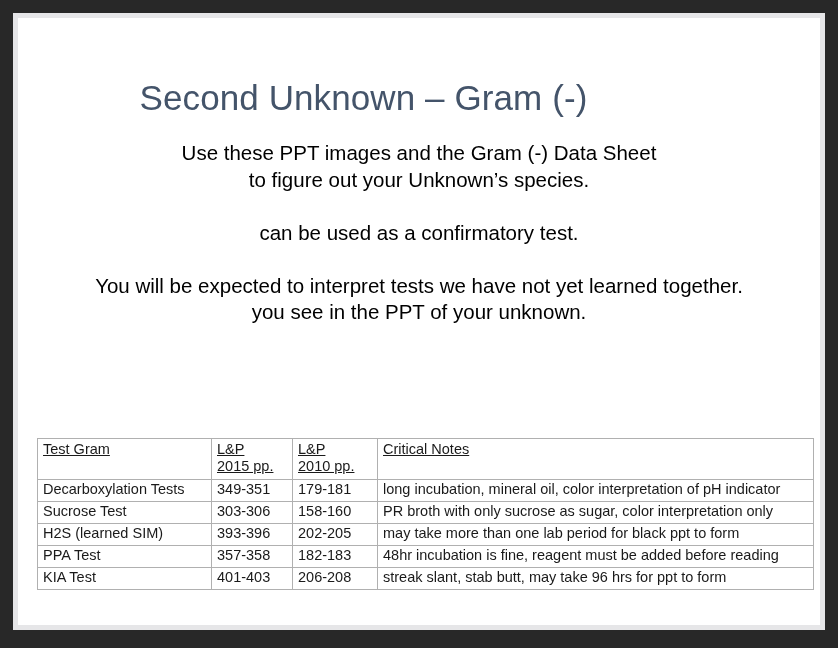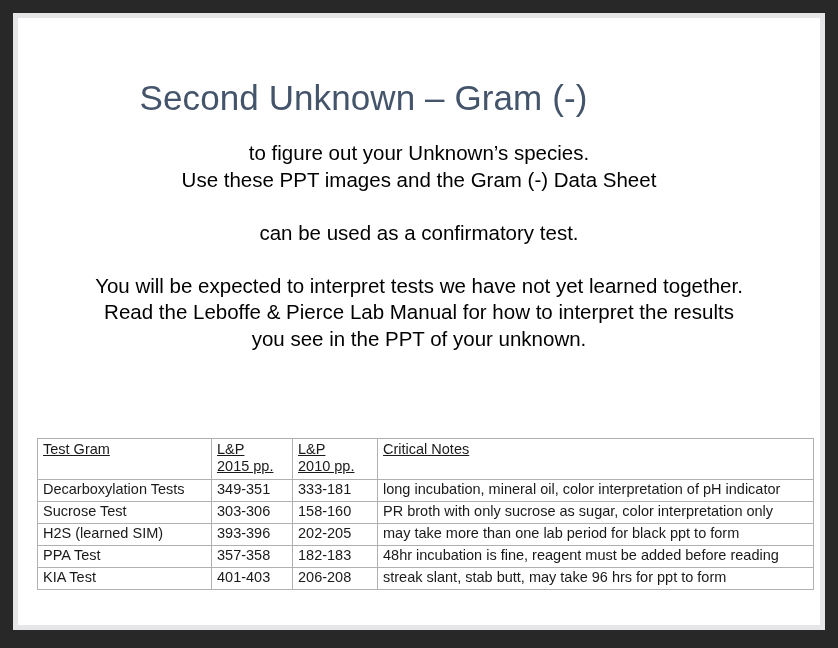--- a/index.html
+++ b/index.html
@@ -116,27 +116,26 @@
 </style>
 </head>
 <body>
 
 <div id="slide-frame">
   <div id="slide-canvas">
 
     <h1 id="slide-title">Second Unknown – Gram (-)</h1>
 
     <div id="body-block">
+        <div class="para">Use these PPT images and the Gram (-) Data Sheet</div>
         <div class="para">to figure out your Unknown’s species.</div>
-        <div class="para">Use these PPT images and the Gram (-) Data Sheet</div>
         <div class="para-gap"></div>
         <div class="para"><span>can be used as a confirmatory test.</span></div>
         <div class="para-gap"></div>
         <div class="para">You will be expected to interpret tests we have not yet learned together.</div>
-        <div class="para">Read the Leboffe &amp; Pierce Lab Manual for how to interpret the results</div>
         <div class="para">you see in the PPT of your unknown.</div>
       </div>
 
     <div id="notes-table-wrap">
       <table id="notes-table">
         <colgroup>
           <col class="col-name">
           <col class="col-pp2015">
           <col class="col-pp2010">
           <col class="col-notes">
@@ -146,21 +145,21 @@
               <th class="col-name"><span class="hdr">Test Gram</span></th>
               <th class="col-pp2015"><span class="hdr">L&amp;P</span><br><span class="hdr">2015 pp.</span></th>
               <th class="col-pp2010"><span class="hdr">L&amp;P</span><br><span class="hdr">2010 pp.</span></th>
               <th class="col-notes"><span class="hdr">Critical Notes</span></th>
             </tr>
         </thead>
         <tbody>
             <tr>
               <td class="col-name">Decarboxylation Tests</td>
               <td class="col-pp2015">349-351</td>
-              <td class="col-pp2010">333-181</td>
+              <td class="col-pp2010">179-181</td>
               <td class="col-notes">long incubation, mineral oil, color interpretation of pH indicator</td>
             </tr>
             <tr>
               <td class="col-name">Sucrose Test</td>
               <td class="col-pp2015">303-306</td>
               <td class="col-pp2010">158-160</td>
               <td class="col-notes">PR broth with only sucrose as sugar, color interpretation only</td>
             </tr>
             <tr>
               <td class="col-name">H2S (learned SIM)</td>

